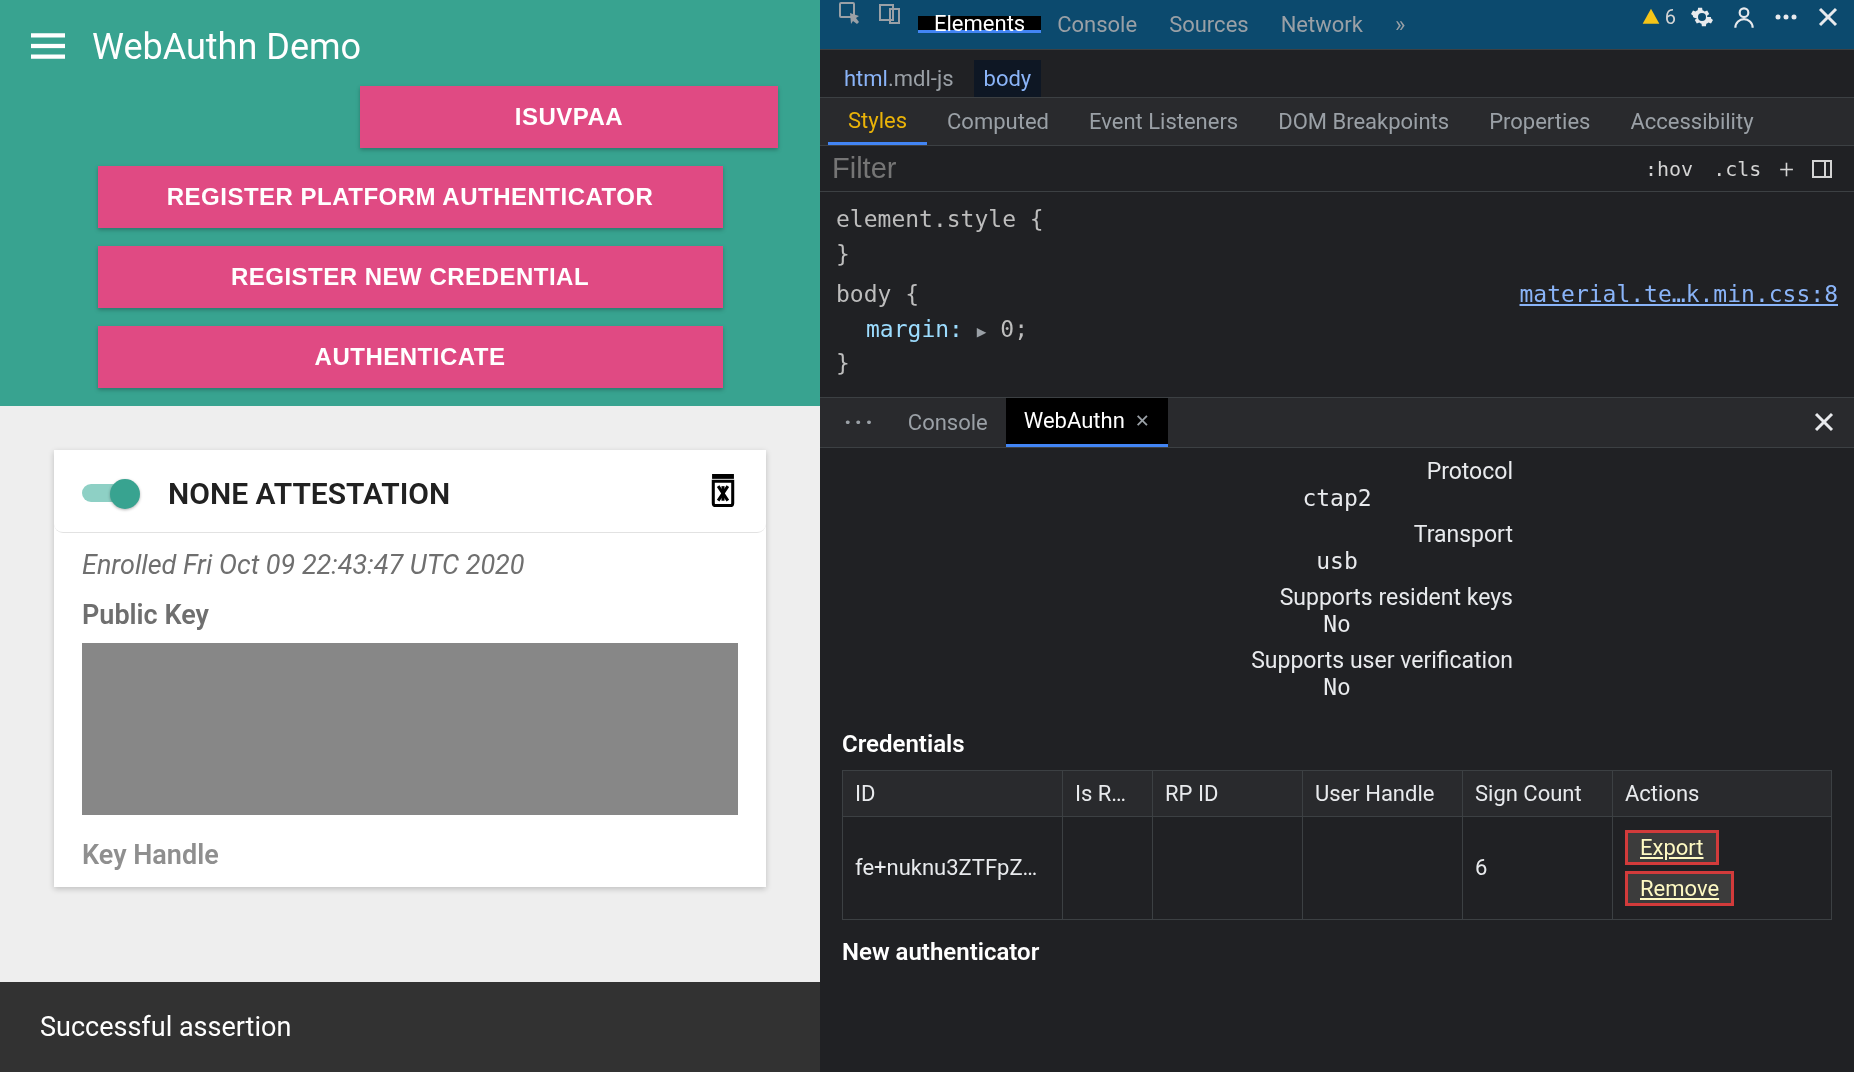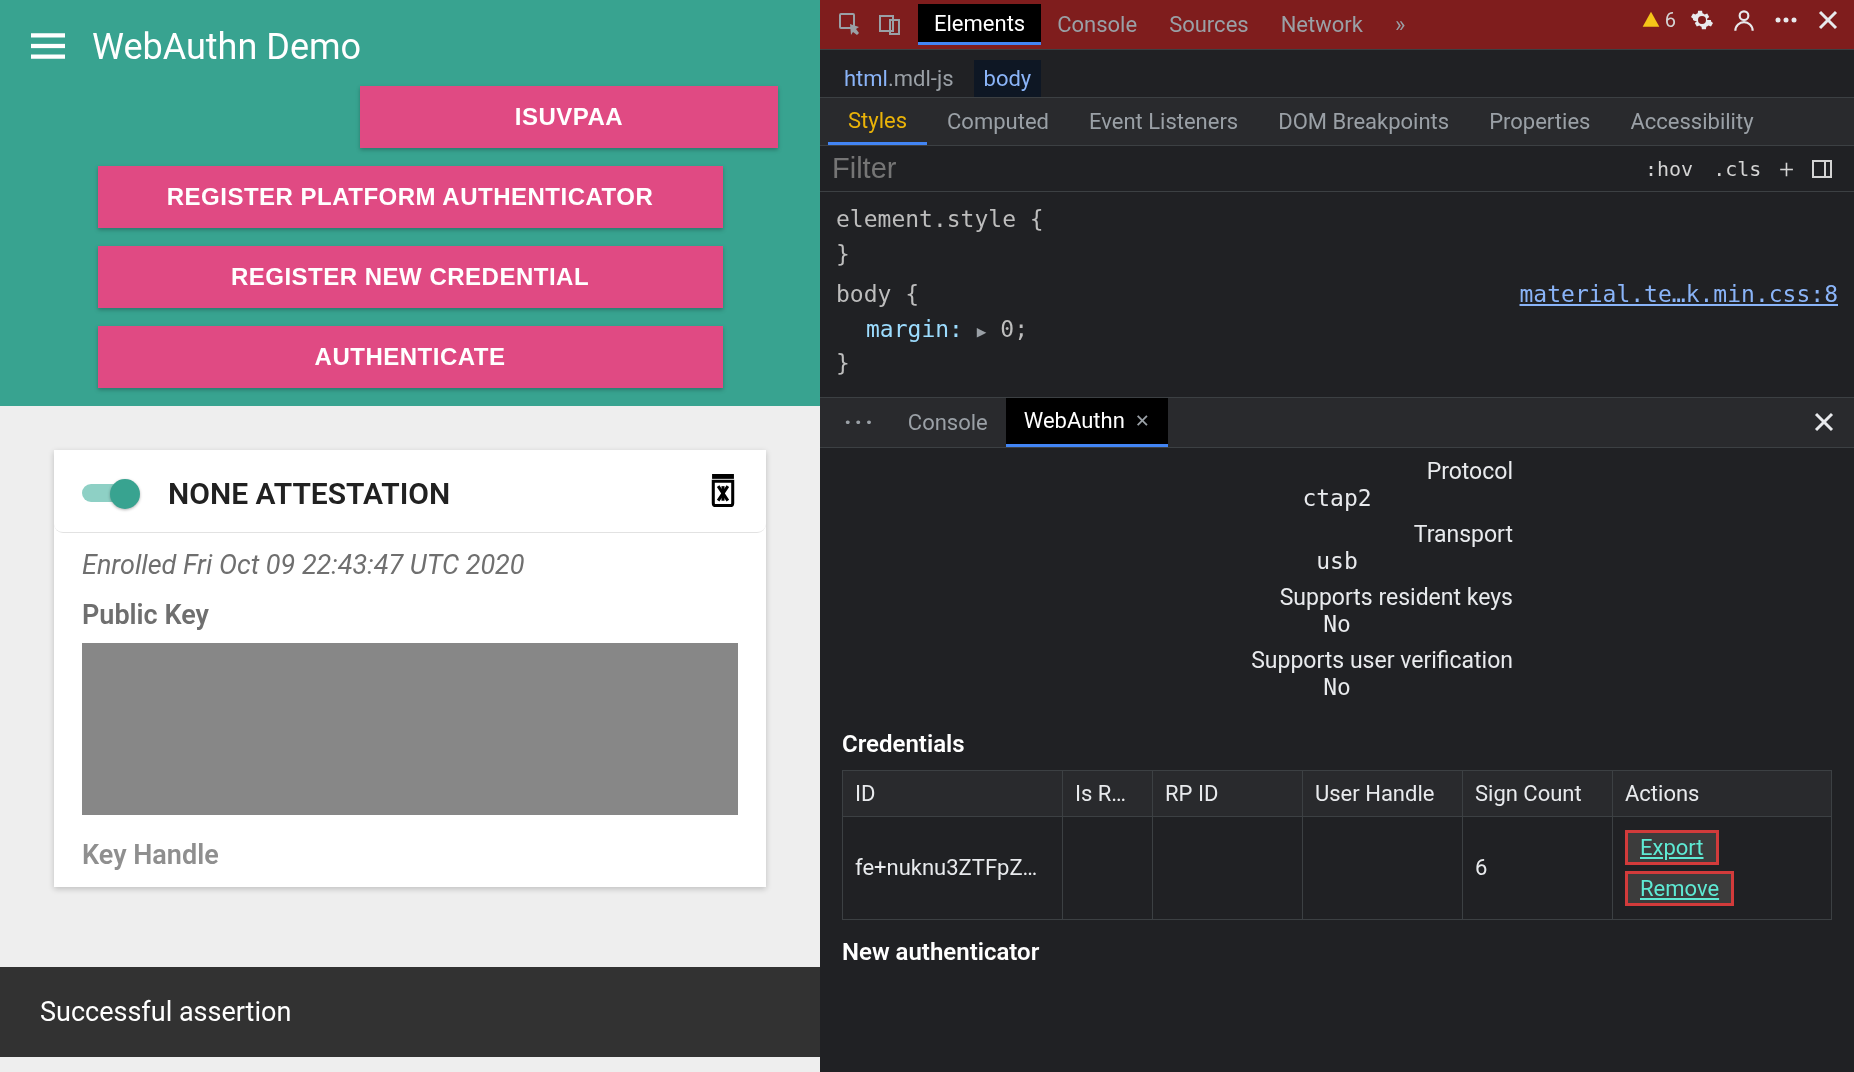--- a/index.html
+++ b/index.html
@@ -24,26 +24,26 @@
   .toggle-thumb { position: absolute; top: 0; left: 28px; width: 30px; height: 30px; background: #38a390; border-radius: 50%; box-shadow: 0 1px 3px rgba(0,0,0,0.3); }
   .card-title { font-size: 30px; font-weight: 600; color: #212121; flex: 1; }
   .trash-icon { cursor: pointer; }
   .trash-icon svg { fill: #000; width: 30px; height: 34px; }
   .card-body { padding: 16px 28px; }
   .enrolled { font-size: 27px; font-style: italic; color: #6f6f6f; margin-bottom: 18px; }
   .section-label { font-size: 27px; font-weight: 600; color: #6f6f6f; margin-bottom: 12px; }
   .grey-block { background: #878787; width: 100%; height: 172px; margin-bottom: 24px; }
   .key-handle-label { font-size: 27px; font-weight: 600; color: #8f8f8f; }
   
-  .toast { position: absolute; left: 0; right: 0; bottom: 15px; height: 90px; background: #323232; color: #fff; display: flex; align-items: center; padding: 0 40px; font-size: 27px; }
+  .toast { position: absolute; left: 0; right: 0; bottom: 0; height: 90px; background: #323232; color: #fff; display: flex; align-items: center; padding: 0 40px; font-size: 27px; }
   
   
   .right-pane { flex: 1; height: 100%; background: #202124; color: #d4d4d4; display: flex; flex-direction: column; font-family: -apple-system, "Segoe UI", Roboto, sans-serif; }
   
-  .dt-toolbar { display: flex; align-items: flex-start; height: 50px; background: #7f1d1d; border-bottom: 1px solid #3c4043; padding: 4px 10px; }
+  .dt-toolbar { display: flex; align-items: flex-end; height: 50px; background: #0c4a6e; border-bottom: 1px solid #3c4043; padding: 16px 10px; }
   .dt-tool-icon { width: 40px; height: 40px; display: flex; align-items: center; justify-content: center; cursor: pointer; }
   .dt-tool-icon svg { stroke: #9aa0a6; fill: none; }
   .dt-tabs { display: flex; height: 100%; align-items: stretch; margin-left: 8px; }
   .dt-tab { padding: 0 16px; display: flex; align-items: center; font-size: 22px; color: #9aa0a6; cursor: pointer; }
   .dt-tab.active { color: #fff; background: #000; border-bottom: 3px solid #4285f4; padding-bottom: 0; }
   .dt-toolbar-right { margin-left: auto; display: flex; align-items: center; gap: 10px; }
   .warn-badge { display: flex; align-items: center; gap: 4px; color: #d4d4d4; font-size: 20px; }
   .warn-badge svg { fill: #f5c518; }
   .gear-ic, .acct-ic, .more-ic, .close-ic { width: 32px; height: 32px; display: flex; align-items: center; justify-content: center; cursor: pointer; }
   
@@ -79,21 +79,21 @@
   
   .webauthn-panel { flex: 1; background: #202124; padding: 10px 22px 20px; overflow: auto; }
   .prop-row { display: flex; align-items: center; margin-bottom: 10px; font-size: 23px; flex-direction: column; }
   .prop-label { width: 370px; text-align: right; margin-right: 18px; color: #e8eaed; }
   .prop-val { font-family: ui-monospace, Menlo, monospace; color: #e8eaed; }
   
   .creds-heading { font-size: 24px; font-weight: 600; color: #fff; margin: 30px 0 12px 0; }
   .creds-table { width: 100%; border-collapse: collapse; font-size: 22px; color: #e8eaed; }
   .creds-table th, .creds-table td { border: 1px solid #3c4043; padding: 10px 12px; text-align: left; font-weight: 400; background: #292a2d; }
   .creds-table td { background: #202124; height: 86px; vertical-align: middle; }
-  .action-btn { display: inline-block; background: #3c3c3c; color: #5eead4; text-decoration: underline; font-size: 22px; padding: 2px 12px; margin: 3px 0; border: 3px solid #d23b3b; cursor: pointer; }
+  .action-btn { display: inline-block; background: #3c3c3c; color: #fef9c3; text-decoration: underline; font-size: 22px; padding: 2px 12px; margin: 3px 0; border: 3px solid #d23b3b; cursor: pointer; }
   .action-cell { text-align: right; }
   
   .new-auth { font-size: 24px; font-weight: 600; color: #fff; margin-top: 18px; }
 </style>
 </head>
 <body>
 
 <div class="left-pane">
   <div class="app-header">
     <div class="app-header-row">

